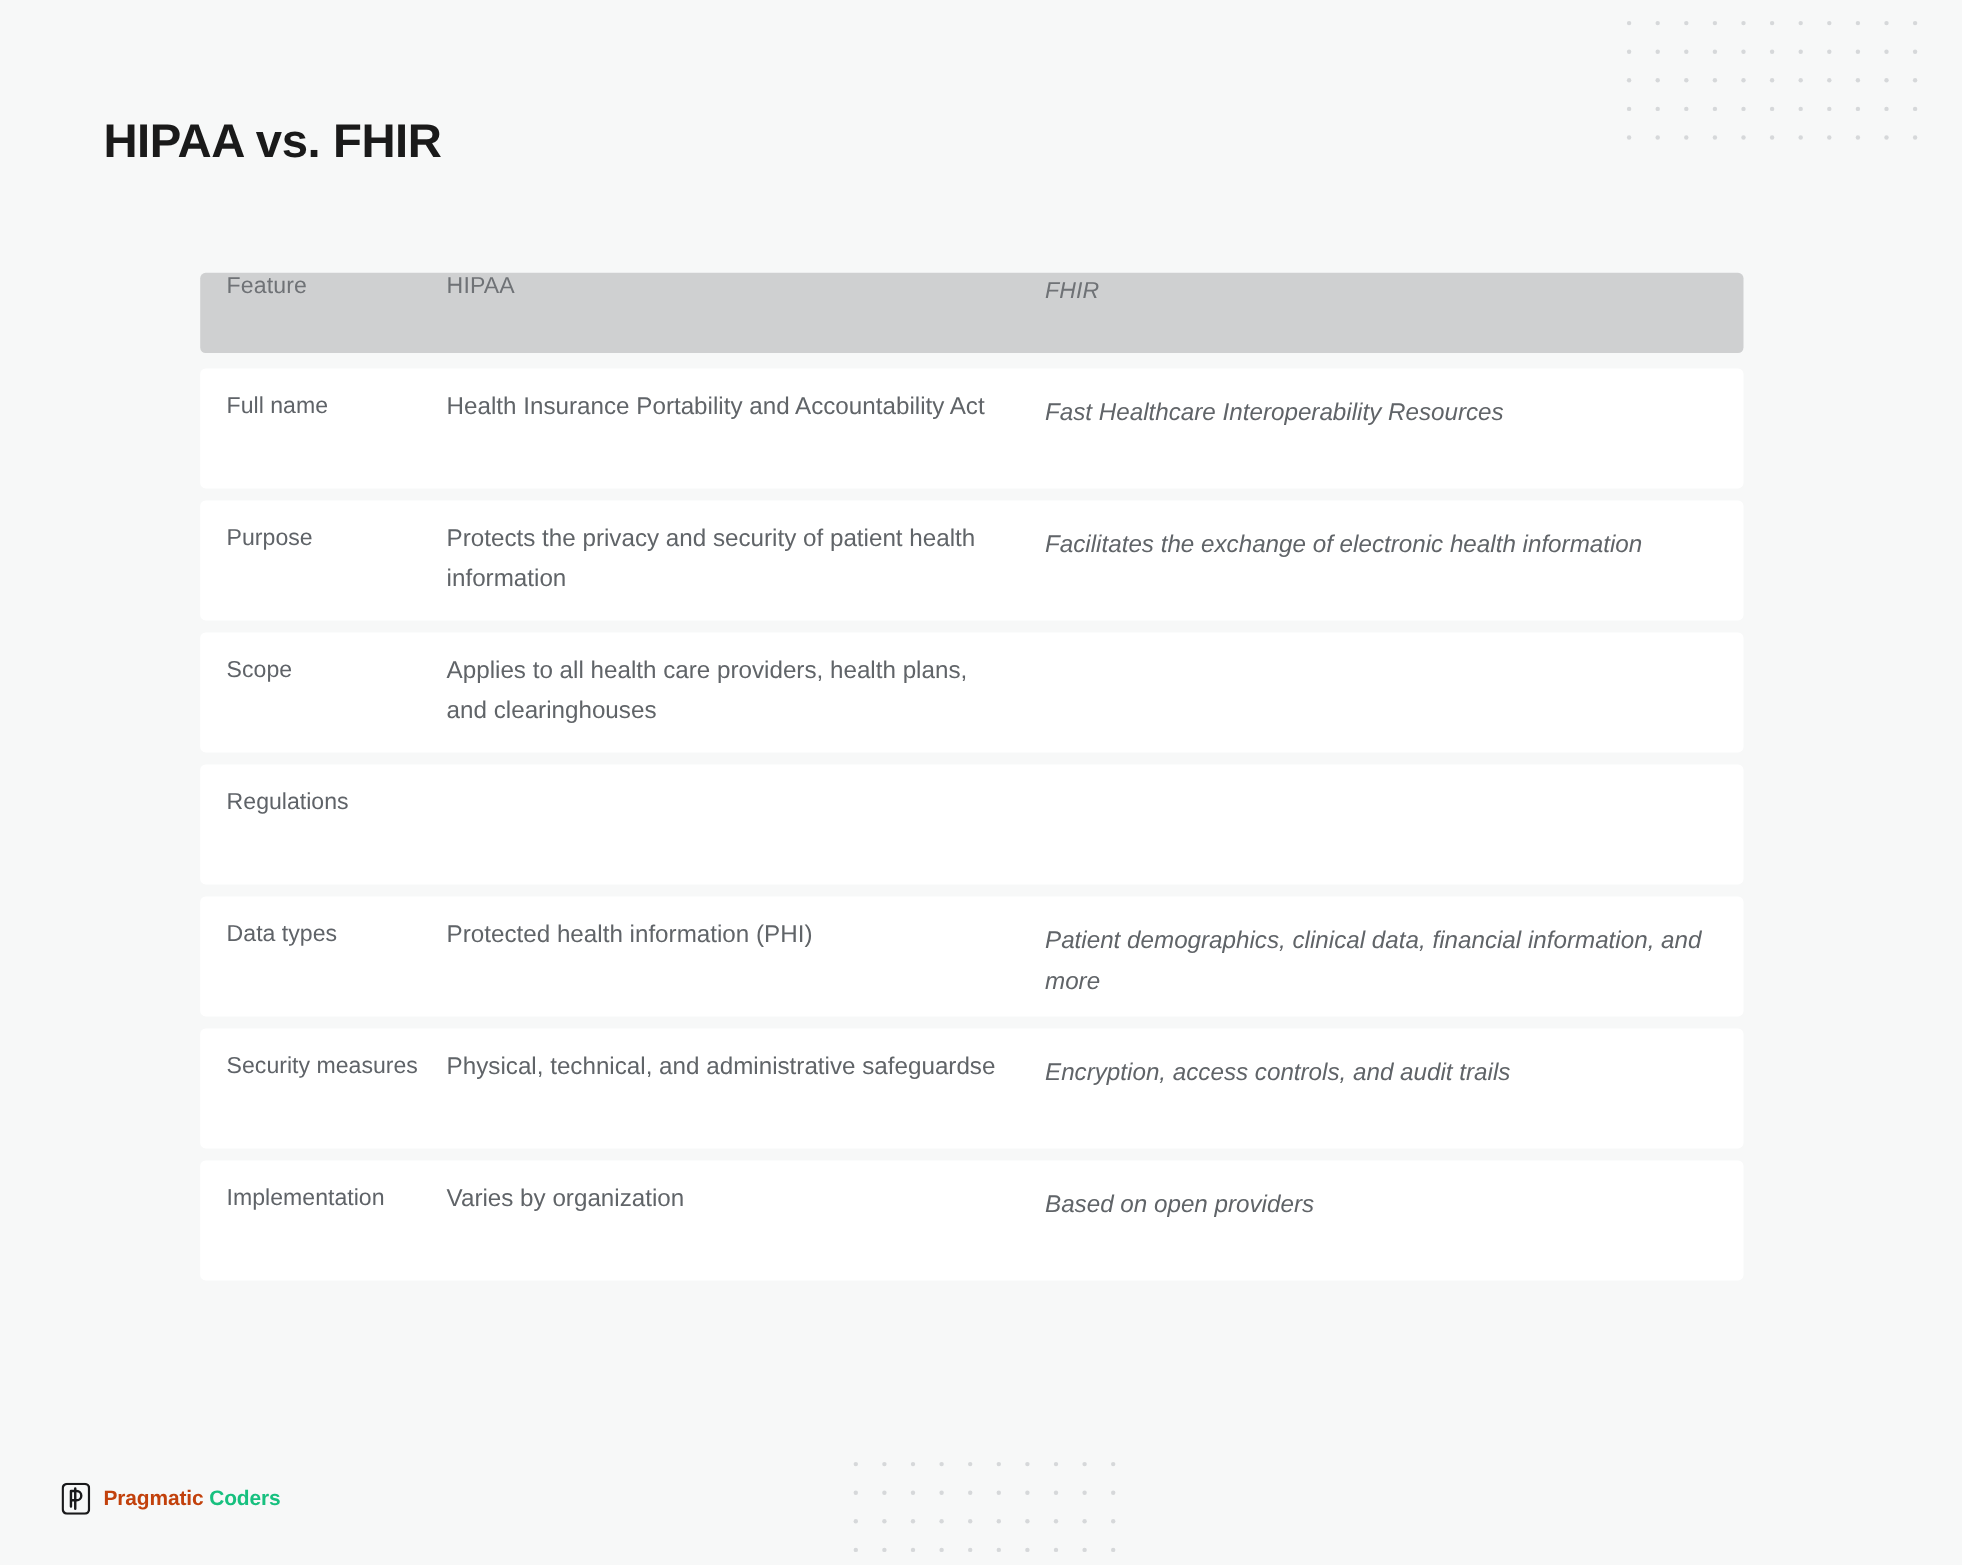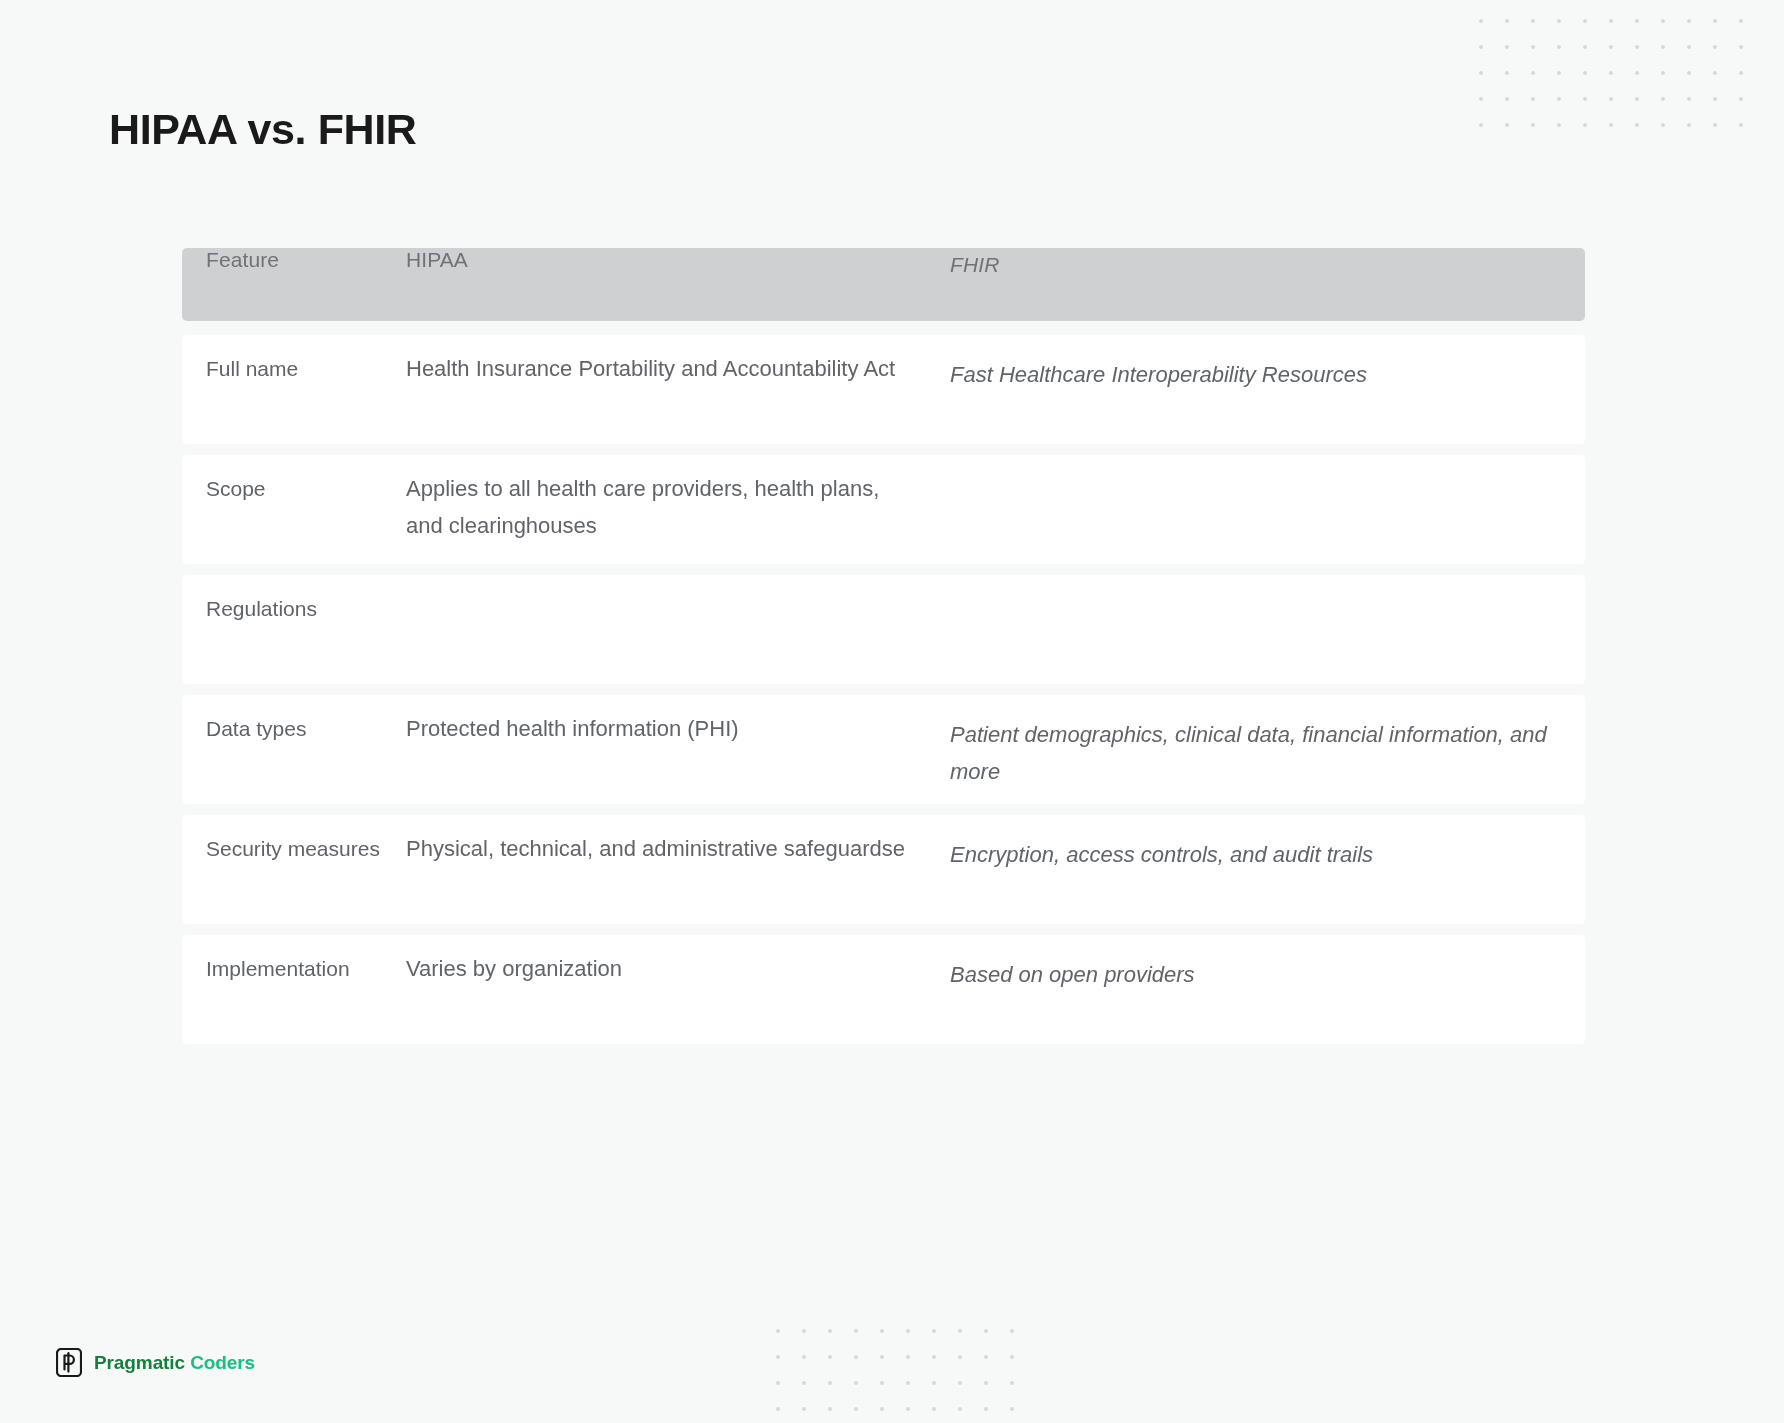--- a/index.html
+++ b/index.html
@@ -43,21 +43,21 @@
     grid-template-columns: repeat(10, 26px);
     grid-auto-rows: 26px;
     align-items: center;
     justify-items: center;
   }
 
   
   .title-wrap {
     position: absolute;
     top: 90px;
-    left: 64px;
+    left: 49px;
     display: flex;
     align-items: center;
     height: 78px;
   }
   .title-bar {
     width: 5px;
     background: #17c07f;
     border-radius: 2px;
     margin-right: 40px;
   }
@@ -153,21 +153,21 @@
     width: 26px;
     height: 29px;
     position: relative;
   }
   .logo-words {
     font-size: 19px;
     font-weight: 700;
     letter-spacing: -0.1px;
     white-space: nowrap;
   }
-  .logo-word-a { color: #15803d; }
+  .logo-word-a { color: #c2410c; }
   .logo-word-b { color: #17c07f; }
 </style>
 </head>
 <body>
 
 <div class="page">
 
   <div class="dot-grid" id="dots-top-right" style="grid-template-columns: repeat(11, 26px);">
       <span class="dot" style="background: rgb(214, 216, 218);"></span>
       <span class="dot" style="background: rgb(214, 216, 218);"></span>
@@ -250,20 +250,31 @@
         <div class="feature-text">Full name</div>
       </div>
       <div class="cell hipaa">
         <div class="value-text">Health Insurance Portability and Accountability Act</div>
       </div>
       <div class="cell fhir">
         <div class="value-text nudge-down">Fast Healthcare Interoperability Resources</div>
       </div>
     </div>
 
+    <div class="row body">
+      <div class="cell feature">
+        <div class="feature-text">Purpose</div>
+      </div>
+      <div class="cell hipaa">
+        <div class="value-text">Protects the privacy and security of patient health information</div>
+      </div>
+      <div class="cell fhir">
+        <div class="value-text nudge-down">Facilitates the exchange of electronic health information</div>
+      </div>
+    </div>
 
     <div class="row body">
       <div class="cell feature">
         <div class="feature-text">Scope</div>
       </div>
       <div class="cell hipaa">
         <div class="value-text">Applies to all health care providers, health plans, and clearinghouses</div>
       </div>
     </div>
 

